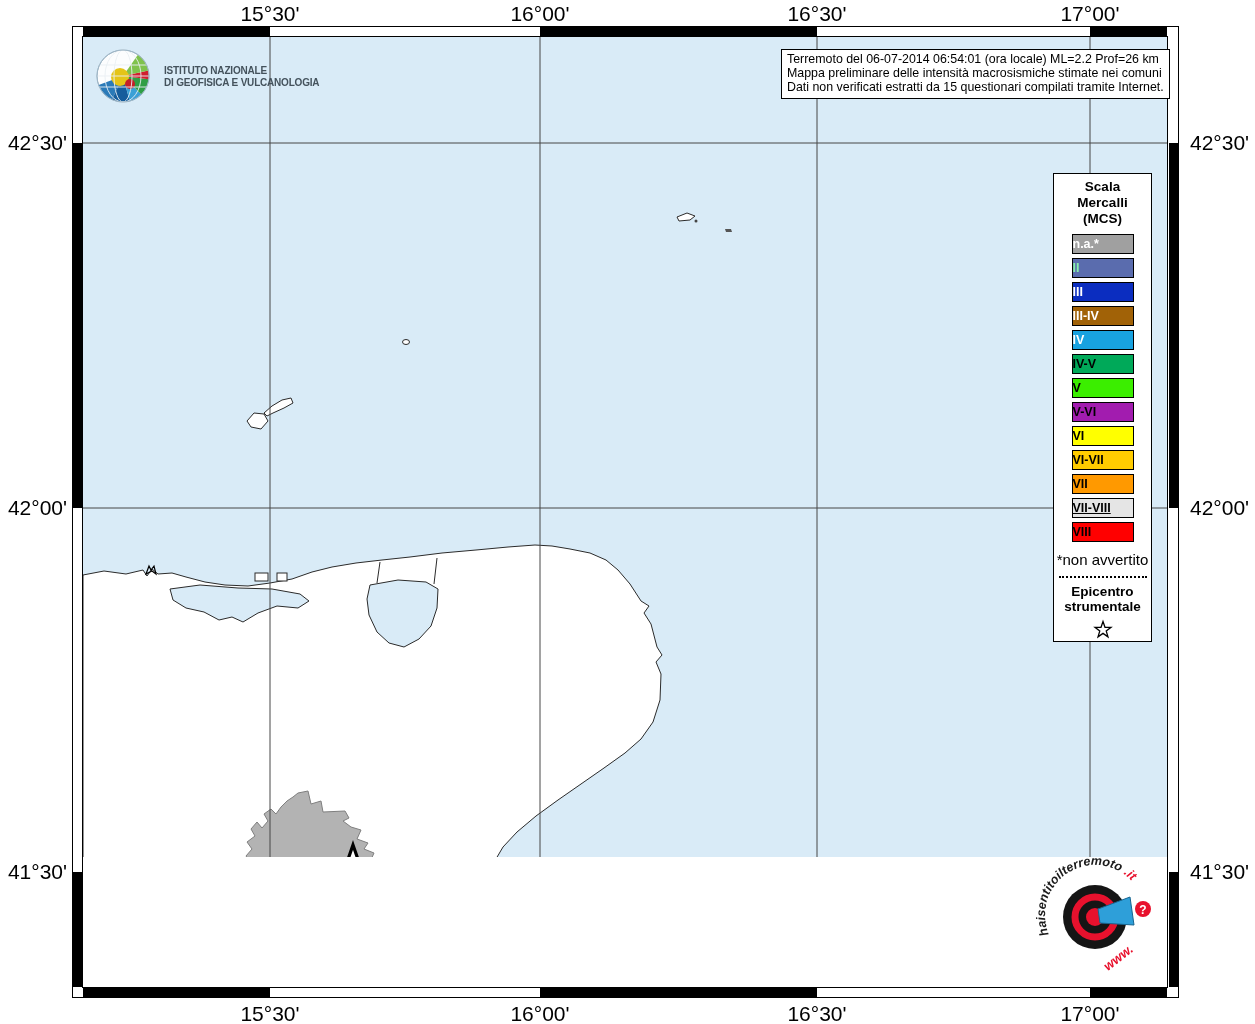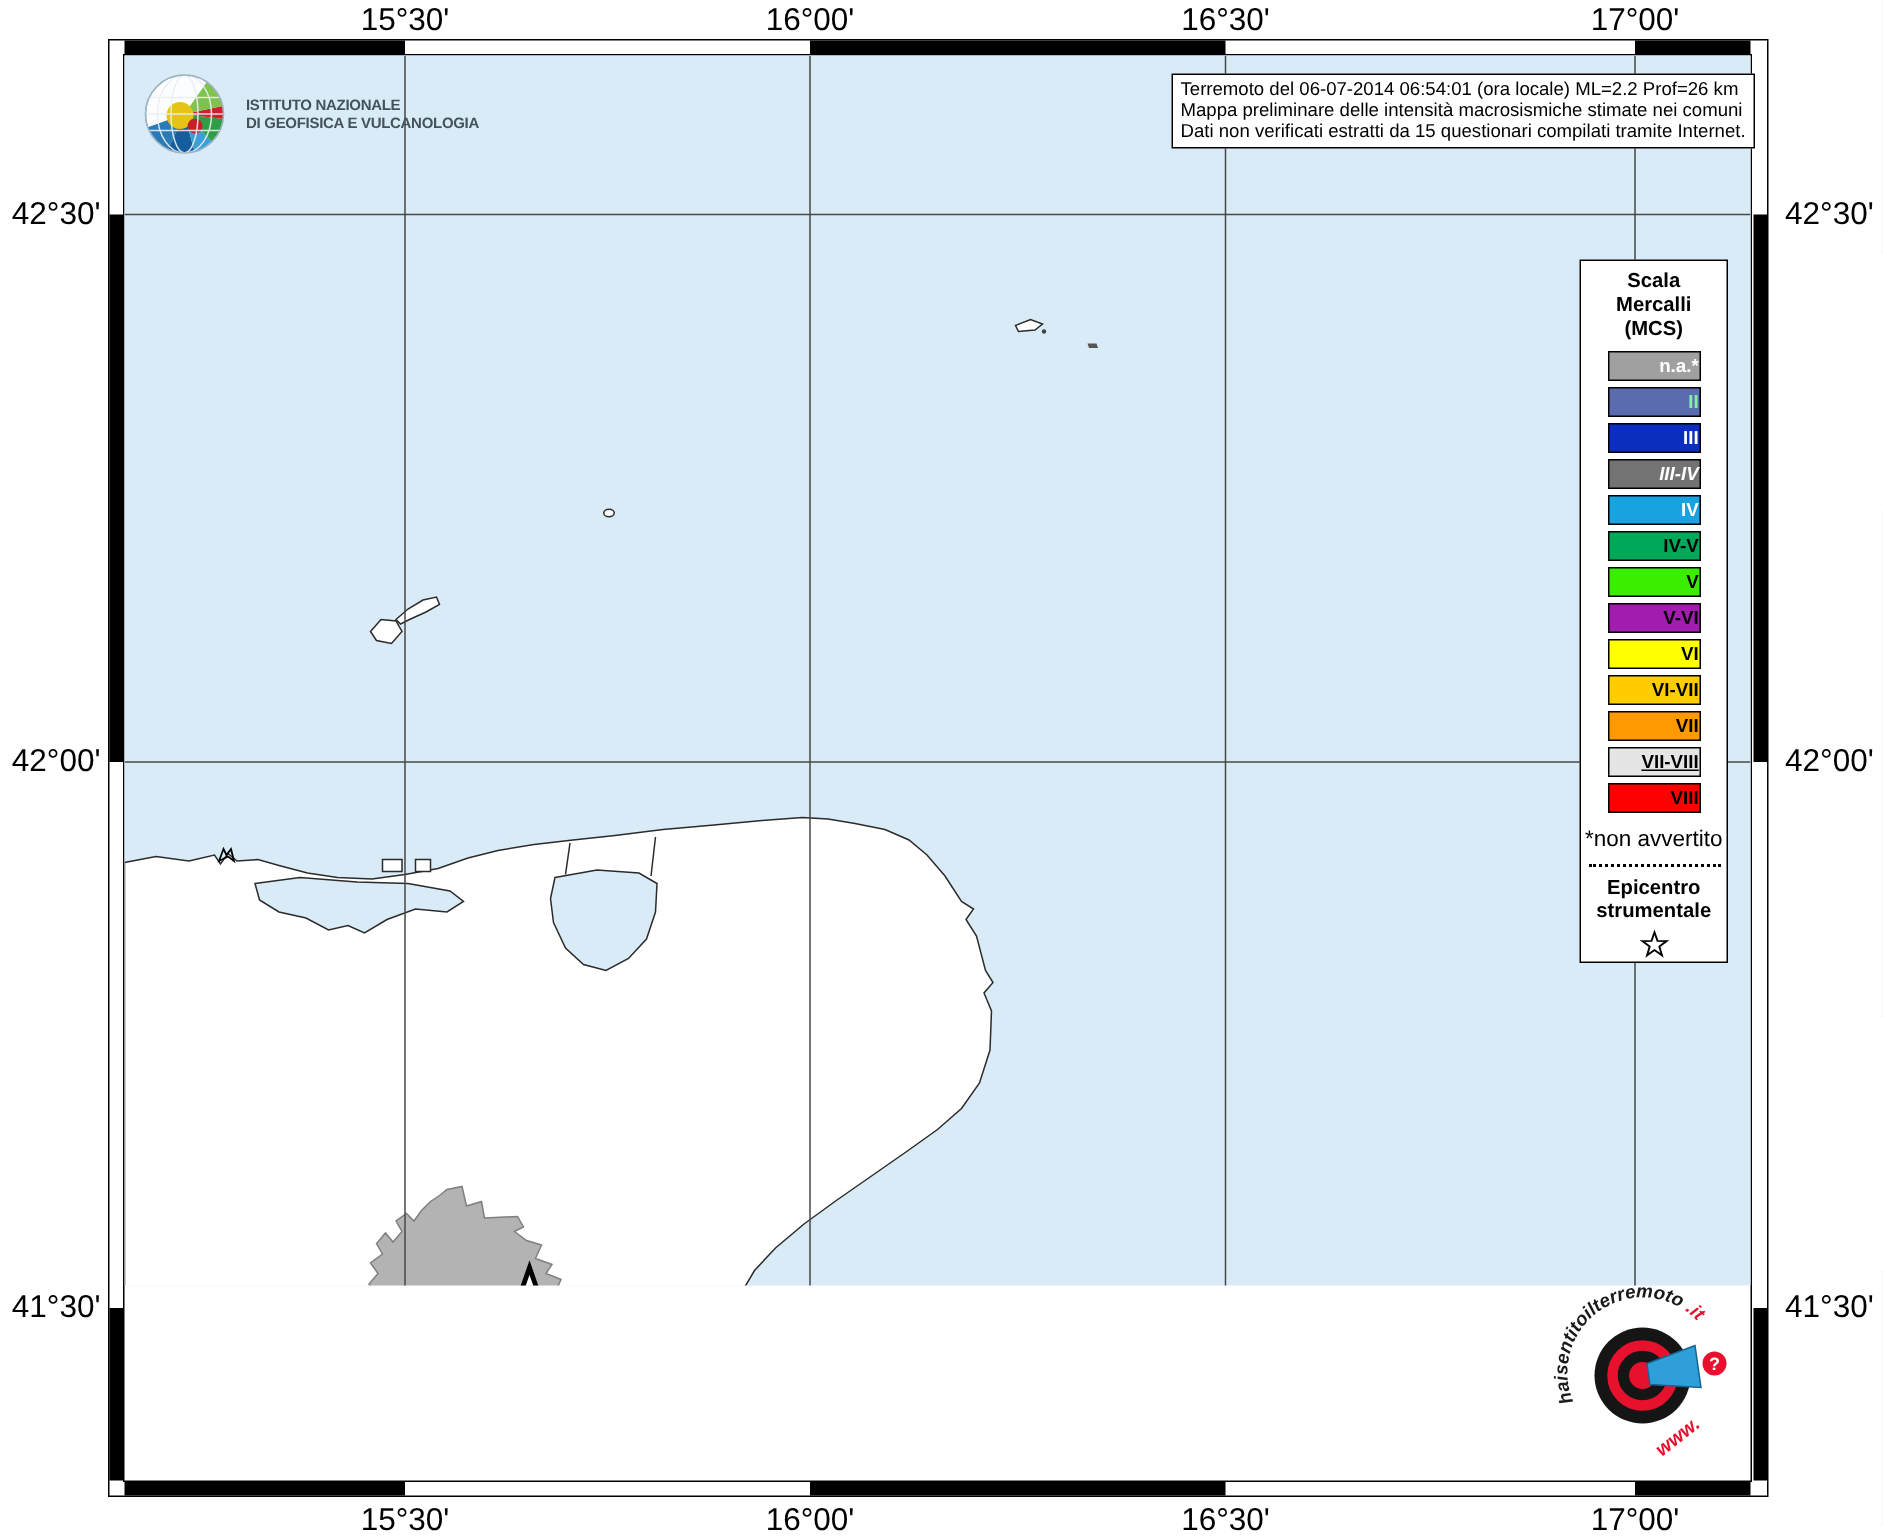--- a/index.html
+++ b/index.html
@@ -21,21 +21,21 @@
   .water{stroke:#2b2b2b;stroke-width:1;}
   .grid{stroke:#474747;stroke-width:1;}
   
   .infobox{position:absolute;left:781px;top:49px;background:#fff;border:1px solid #000;
            padding:2px 5px 3px 5px;font-size:12.4px;line-height:14.2px;white-space:nowrap;z-index:6;}
   
   .legend{position:absolute;left:1053px;top:173px;width:99px;height:469px;background:#fff;
           border:1px solid #000;box-sizing:border-box;z-index:6;display:flex;flex-direction:column;align-items:center;}
   .lg-title{font-weight:bold;font-size:13.5px;line-height:16px;text-align:center;margin-top:5px;}
   .swatches{margin-top:7px;display:flex;flex-direction:column;gap:4px;}
-  .sw{width:62px;height:20px;border:1px solid #000;box-sizing:border-box;display:flex;align-items:center;justify-content:flex-end;
+  .sw{width:62px;height:20px;border:1px solid #000;box-sizing:border-box;display:flex;align-items:center;justify-content:flex-start;
       font-weight:bold;font-size:12.5px;}
   .lg-foot{margin-top:9px;font-size:15px;}
   .lg-div{width:88px;border-top:2px dotted #000;margin-top:8px;}
   .lg-epi{font-weight:bold;font-size:13.5px;line-height:15px;text-align:center;margin-top:6px;}
   .lg-star{margin-top:5px;}
   
   .ingv{position:absolute;left:95px;top:46px;z-index:6;display:flex;align-items:center;}
   .ingv-text{margin-left:11px;font-weight:bold;font-size:10px;line-height:12px;color:#44525c;letter-spacing:-0.2px;}
   
   .hsit{position:absolute;left:1035px;top:855px;z-index:6;}
@@ -199,21 +199,21 @@
     <div class="swatches">
       <div class="sw" style="background-color: rgb(160, 160, 160); color: rgb(255, 255, 255);">
           <span>n.a.*</span>
         </div>
       <div class="sw" style="background-color: rgb(90, 108, 174); color: #86efac;">
           <span>II</span>
         </div>
       <div class="sw" style="background-color: rgb(11, 45, 192); color: rgb(255, 255, 255);">
           <span>III</span>
         </div>
-      <div class="sw" style="background-color: #737373; color: rgb(255, 255, 255); font-style: italic;">
+      <div class="sw" style="background-color: #a16207; color: rgb(255, 255, 255);">
           <span>III-IV</span>
         </div>
       <div class="sw" style="background-color: rgb(24, 162, 224); color: rgb(255, 255, 255);">
           <span>IV</span>
         </div>
       <div class="sw" style="background-color: rgb(0, 169, 89); color: rgb(0, 0, 0);">
           <span>IV-V</span>
         </div>
       <div class="sw" style="background-color: rgb(59, 238, 0); color: rgb(0, 0, 0);">
           <span>V</span>

